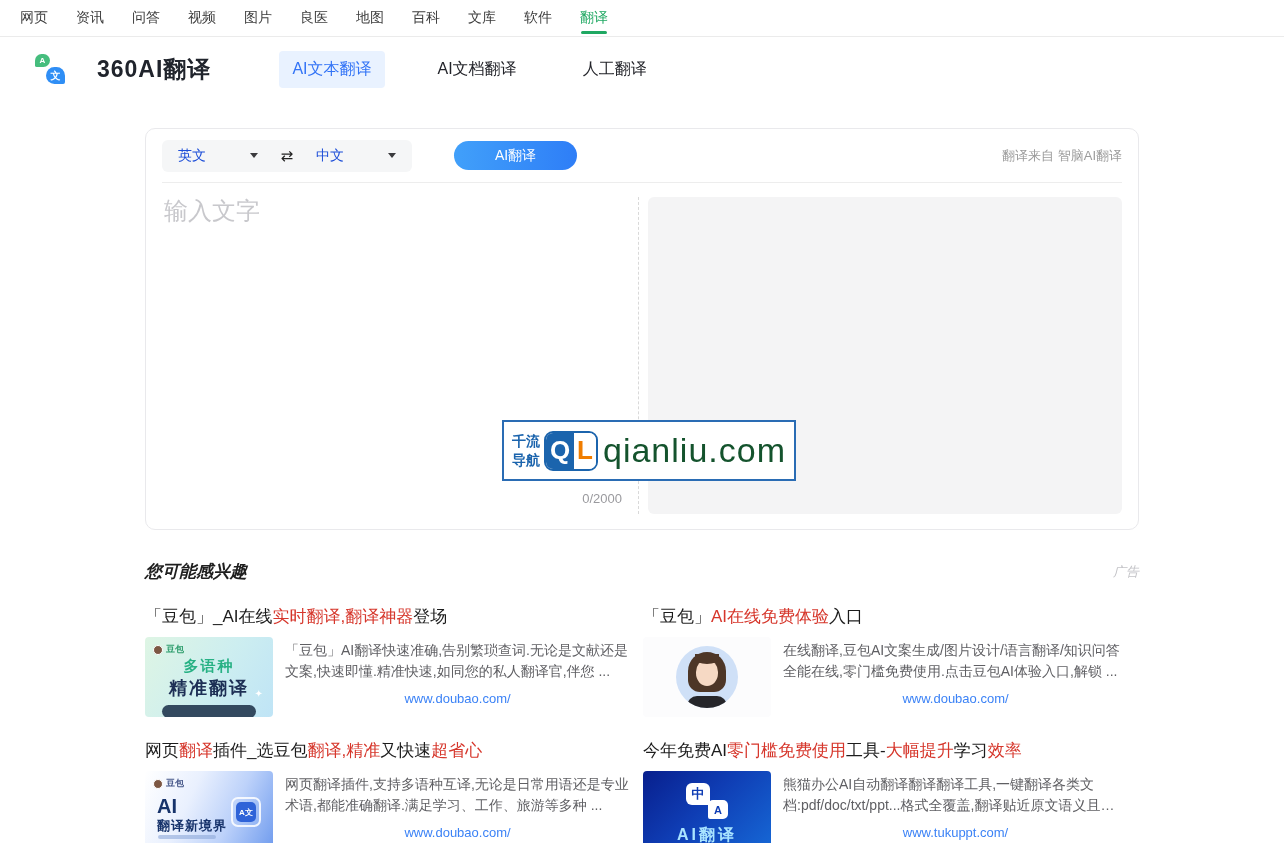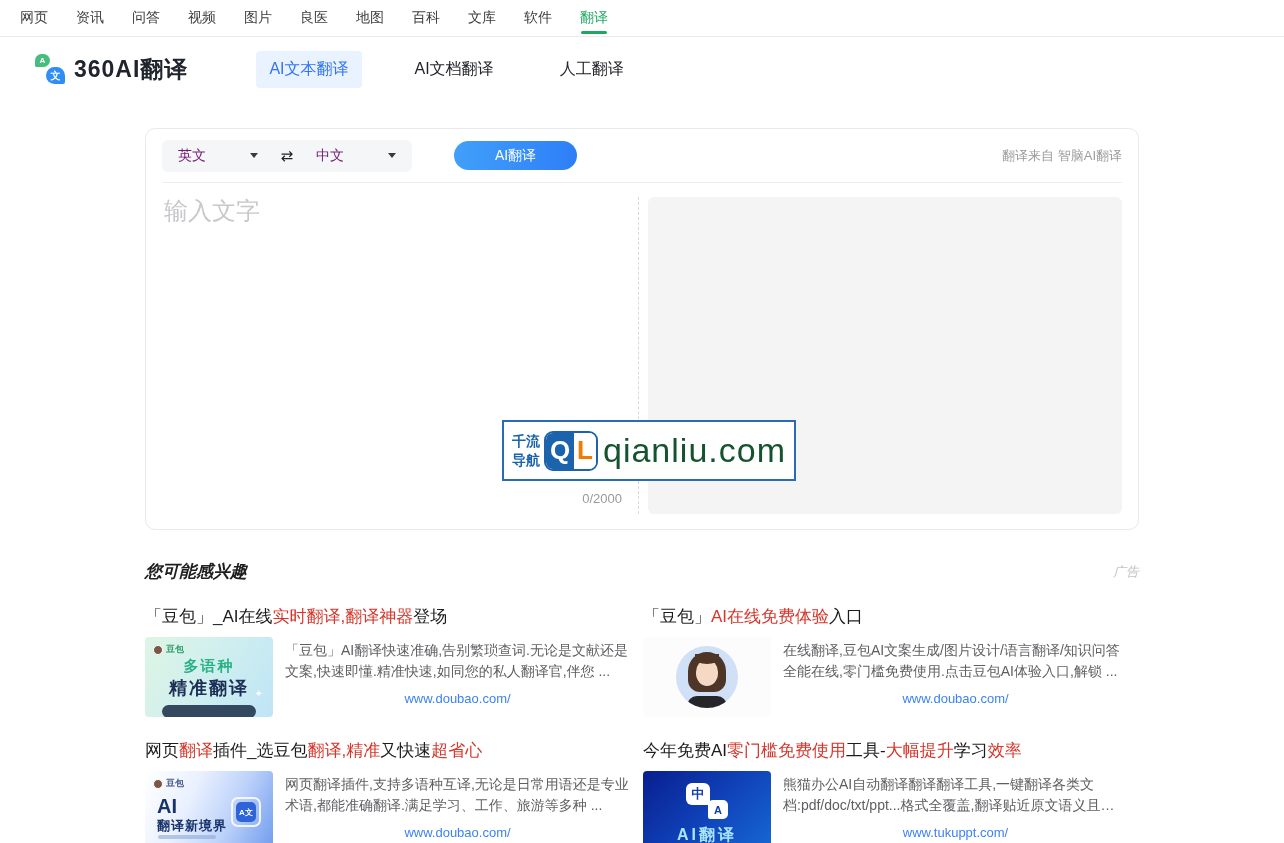--- a/index.html
+++ b/index.html
@@ -29,40 +29,40 @@
   .bubble-green {
     position:absolute; left:0; top:0; width:15px; height:13px;
     background:#45bd7d; border-radius:7px 7px 7px 2px;
     color:#fff; font-size:8px; font-weight:bold; display:grid; place-items:center;
   }
   .bubble-blue {
     position:absolute; right:0; bottom:0; width:19px; height:17px;
     background:#2f8ef5; border-radius:9px 9px 2px 9px;
     color:#fff; font-size:10px; font-weight:bold; display:grid; place-items:center;
   }
-  .logo-text { font-size:23px; font-weight:bold; color:#20242c; letter-spacing:1px; }
+  .logo-text { font-size:23px; font-weight:bold; color:#20242c; letter-spacing:1px;margin-left:23px; }
   .tabs { display:flex; align-items:center; gap:40px; margin-left:68px; }
   .tab { font-size:16px; color:#23242a; padding:8px 13px; border-radius:4px; cursor:pointer; white-space:nowrap; }
   .tab.active { background:#e9f2ff; color:#3273f6; }
   
   .main-card {
     position:absolute; left:145px; top:128px; width:994px; height:402px;
     background:#fff; border:1px solid #e9e9ec; border-radius:10px;
   }
   .card-header {
     height:54px; margin:0 16px; display:flex; align-items:center;
     border-bottom:1px solid #ededed;
   }
   .lang-bar {
     width:250px; height:32px; background:#f5f6f7; border-radius:6px;
     display:flex; align-items:center; padding:0 16px; justify-content:space-between;
   }
   .lang-select {
     display:flex; align-items:center; justify-content:space-between;
-    width:80px; font-size:14px; color:#701a75; cursor:pointer;
+    width:80px; font-size:14px; color:#1d4ed8; cursor:pointer;
   }
   .caret {
     width:0; height:0; border-left:4px solid transparent; border-right:4px solid transparent;
     border-top:5px solid #3a3a3e;
   }
   .swap-btn { font-size:15px; color:#222; cursor:pointer; padding:0 4px; }
   .translate-btn {
     margin-left:42px; width:123px; height:29px; border:none; border-radius:15px;
     background:linear-gradient(90deg,#41a0fa,#2e7ef7); color:#fff; font-size:14px;
     display:flex; align-items:center; justify-content:center; cursor:pointer;

